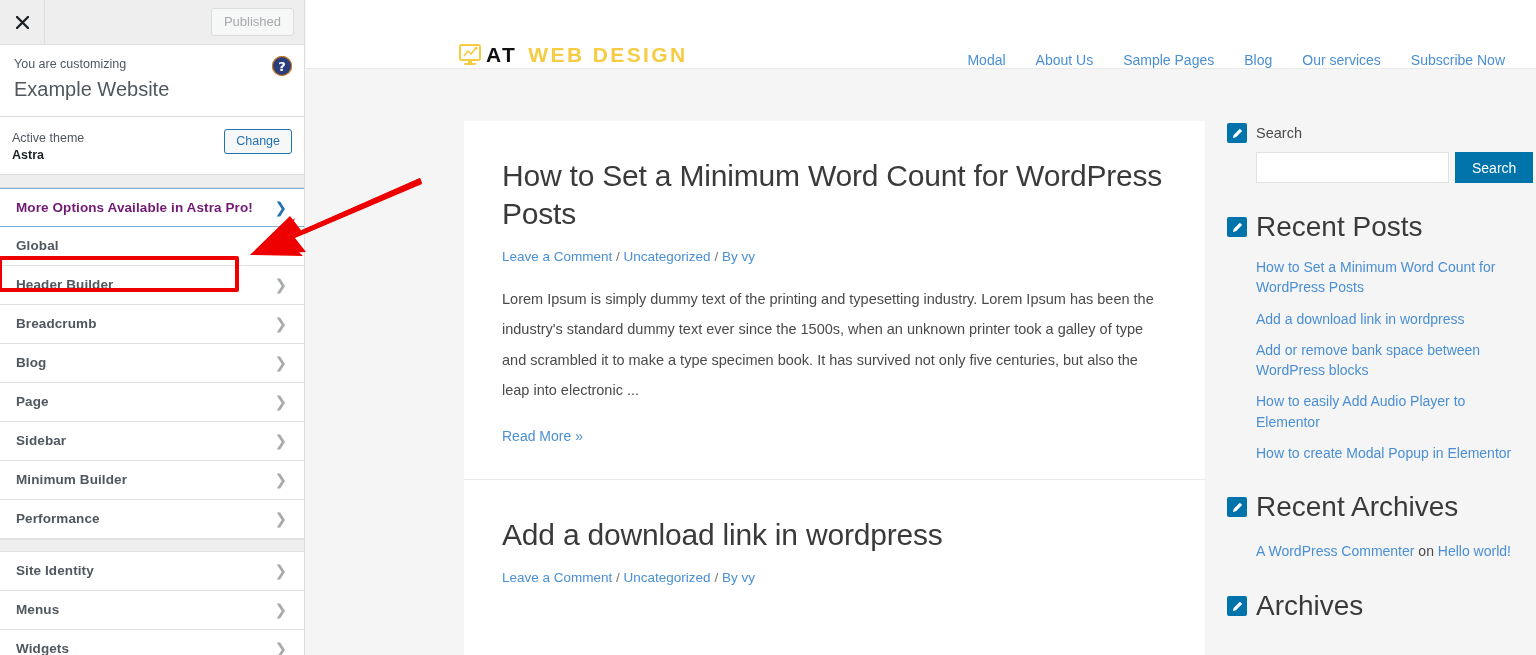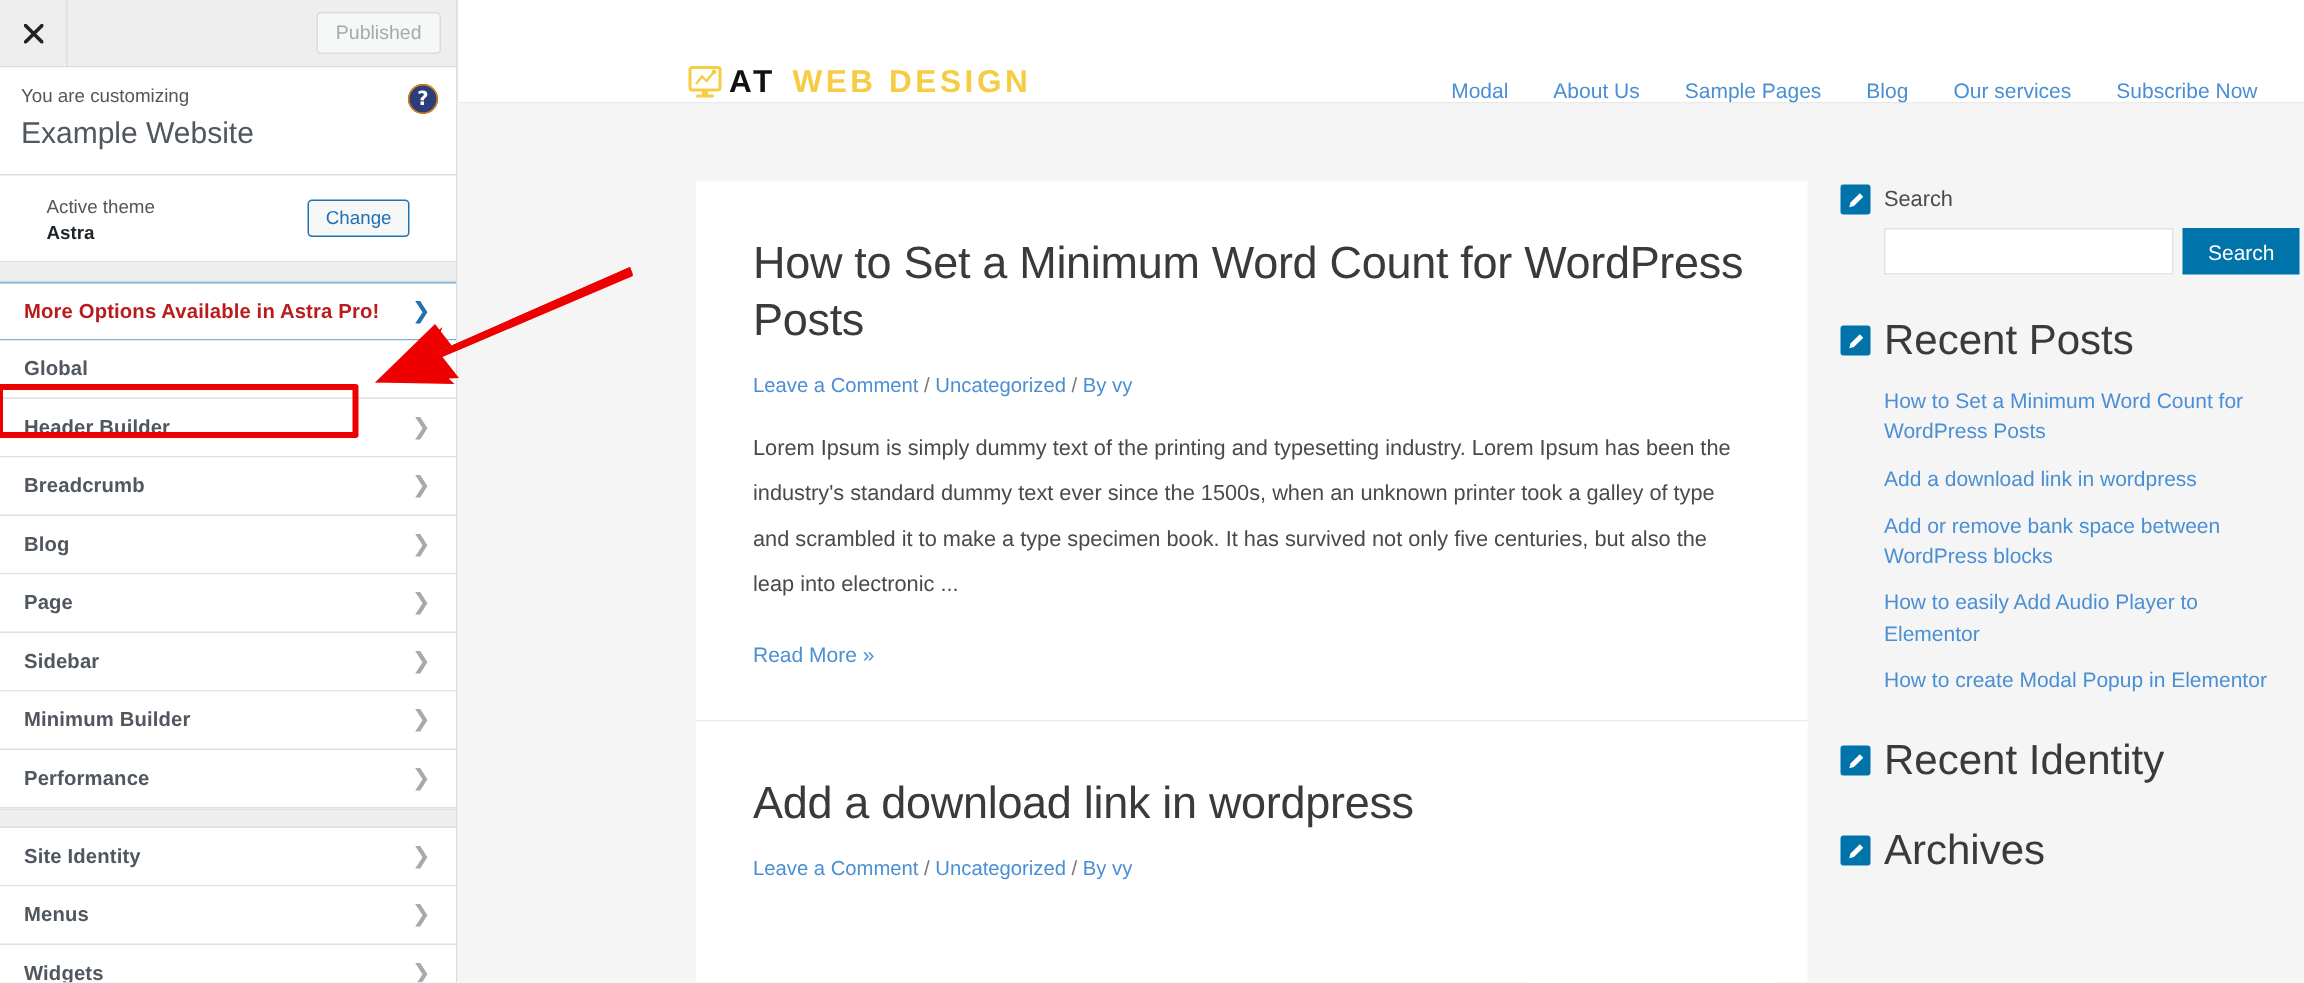--- a/index.html
+++ b/index.html
@@ -57,23 +57,23 @@
     width: 20px; height: 20px; border-radius: 50%;
     background: #2c3e7a;
     display: flex; align-items: center; justify-content: center;
     color: #fff; font-size: 13px; font-weight: bold;
     font-family: "DejaVu Sans", sans-serif;
     cursor: pointer;
     box-shadow: 0 0 0 1px #e0820f inset;
   }
 
   .cz-theme {
-    padding: 12px 31px;
+    padding: 12px 12px;
     border-bottom: 1px solid #ddd;
-    display: flex; align-items: center; justify-content: space-between;
+    display: flex; align-items: flex-start; justify-content: space-between;
     background: #fff;
   }
   .cz-theme-label { font-size: 12.5px; color: #50575e; line-height: 1.5; }
   .cz-theme-name { font-size: 12.5px; color: #1d2327; font-weight: bold; }
   .cz-change {
     font-size: 12.5px; color: #2271b1;
     background: #f6f7f7; border: 1px solid #2271b1;
     border-radius: 3px; padding: 4px 11px 5px; cursor: pointer;
   }
 
@@ -88,21 +88,21 @@
     position: relative;
   }
   .cz-section.pro {
     border-top: 1px solid #7bb0d6;
     border-bottom: 1px solid #7bb0d6;
   }
   .cz-section-label {
     font-size: 13.5px; color: #50575e; font-weight: bold;
     letter-spacing: .1px;
   }
-  .cz-section.pro .cz-section-label { color: #b91c1c; }
+  .cz-section.pro .cz-section-label { color: #701a75; }
   .cz-chevron { color: #a7aaad; font-size: 15px; line-height: 1; }
   .cz-section.pro .cz-chevron { color: #2271b1; }
   .cz-section.plain { border-bottom: 1px solid #e0e0e0; }
 
   .cz-divider { height: 13px; background: #eee; border-top:1px solid #e0e0e0; border-bottom: 1px solid #e0e0e0; }
 
   
   .hl-box {
     position: absolute; left: -2px; top: 256px;
     width: 241px; height: 36px;
@@ -393,21 +393,26 @@
           </ul>
         </div>
 
         <div class="widget">
           <div class="widget-head">
             <span class="edit-pencil">
               <svg width="11" height="11" viewBox="0 0 12 12" aria-hidden="true">
                 <path d="M8.6 0.9 L11.1 3.4 L4.3 10.2 L1 11 L1.8 7.7 Z" fill="#fff"></path>
               </svg>
             </span>
-            <span class="widget-title">Recent Identity</span>
+            <span class="widget-title">Recent Archives</span>
+          </div>
+          <div class="comment-row">
+            <span class="widget-link">A WordPress Commenter</span>
+            <span class="on">on</span>
+            <span class="widget-link">Hello world!</span>
           </div>
         </div>
 
         <div class="widget archives-head">
           <div class="widget-head">
             <span class="edit-pencil">
               <svg width="11" height="11" viewBox="0 0 12 12" aria-hidden="true">
                 <path d="M8.6 0.9 L11.1 3.4 L4.3 10.2 L1 11 L1.8 7.7 Z" fill="#fff"></path>
               </svg>
             </span>

